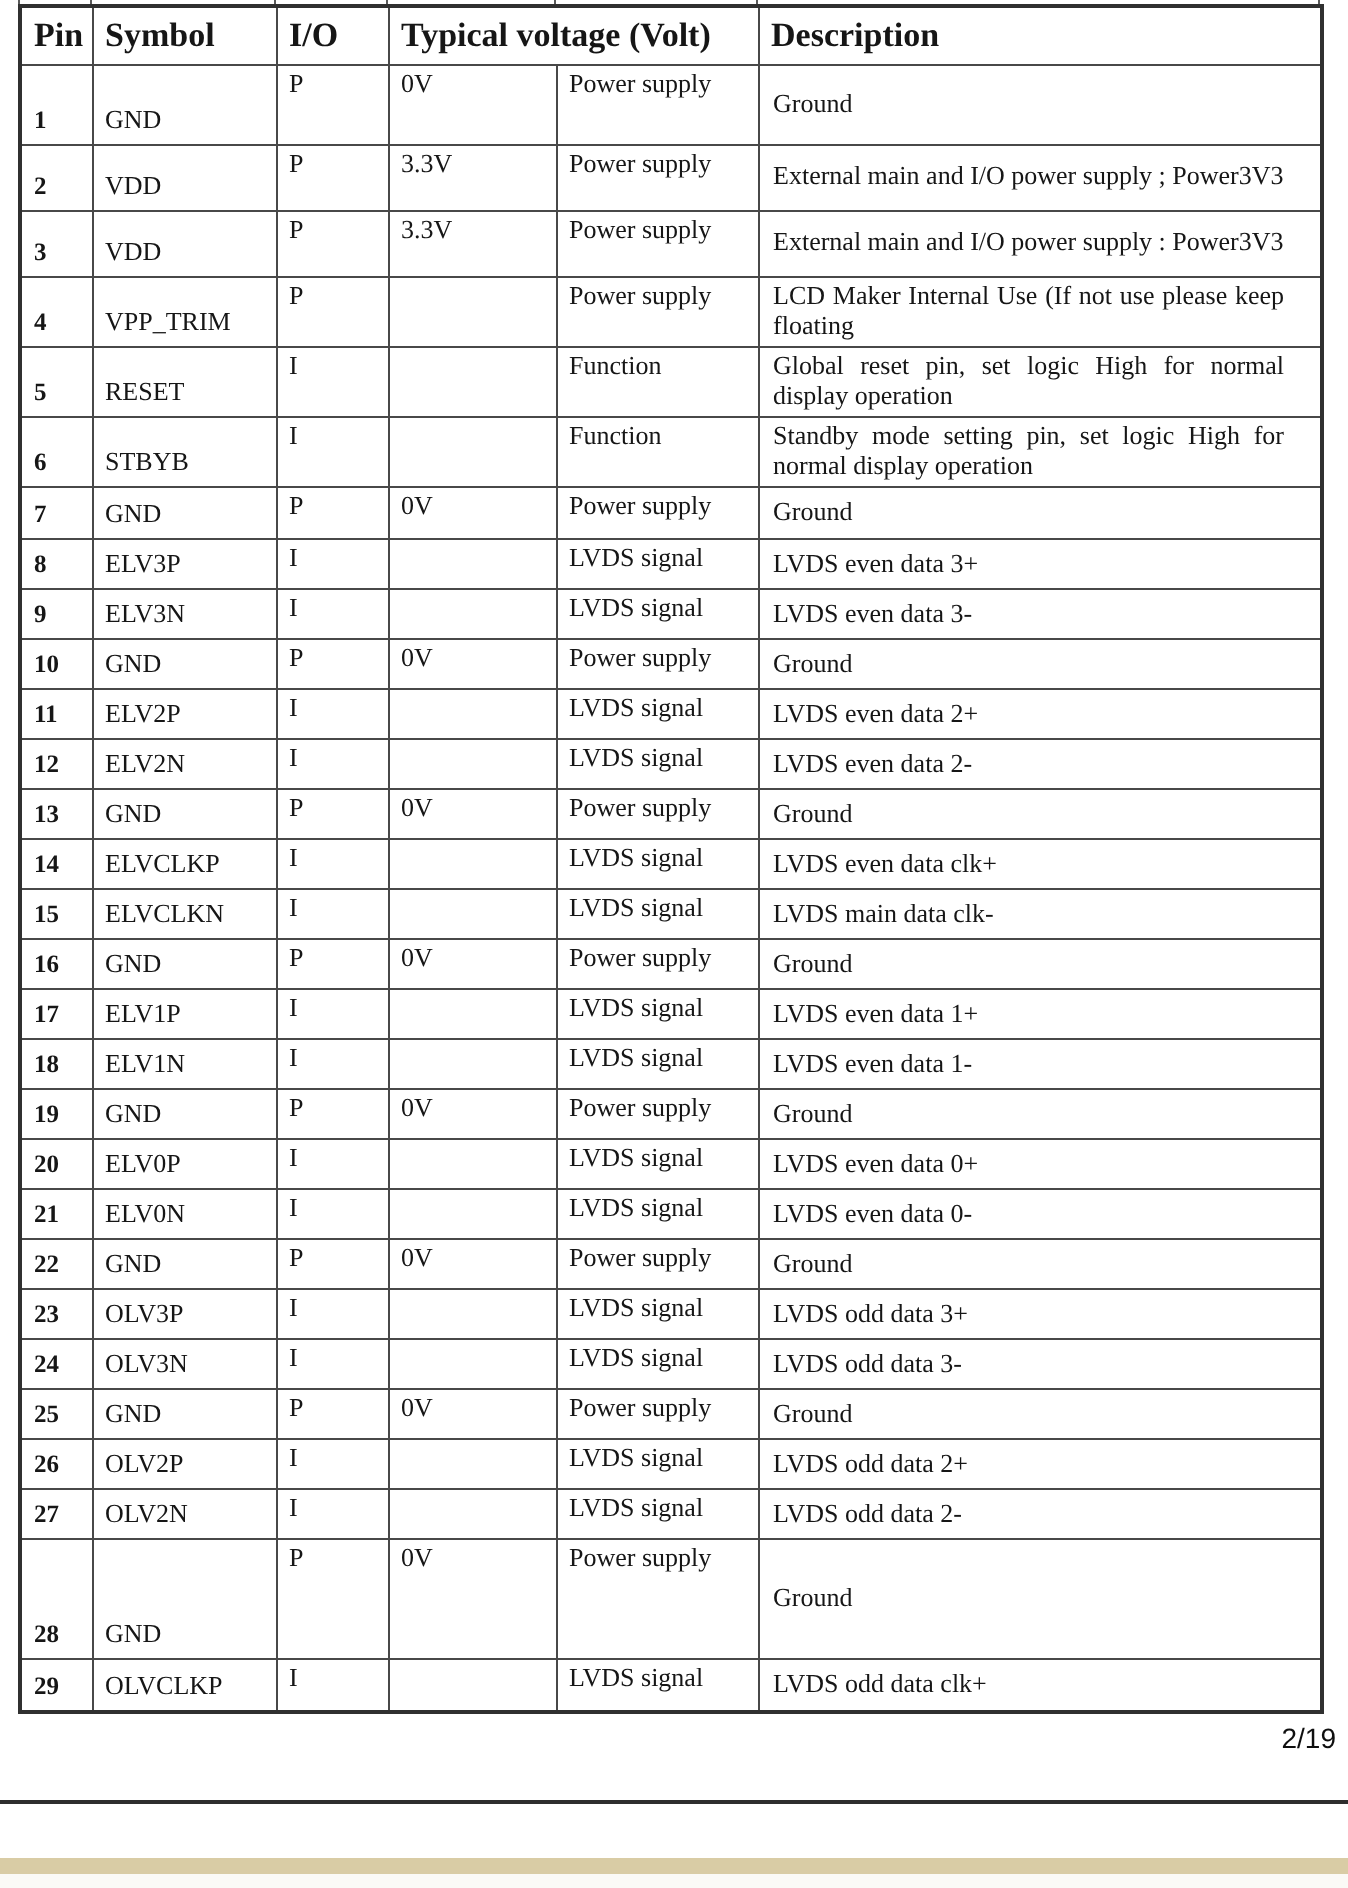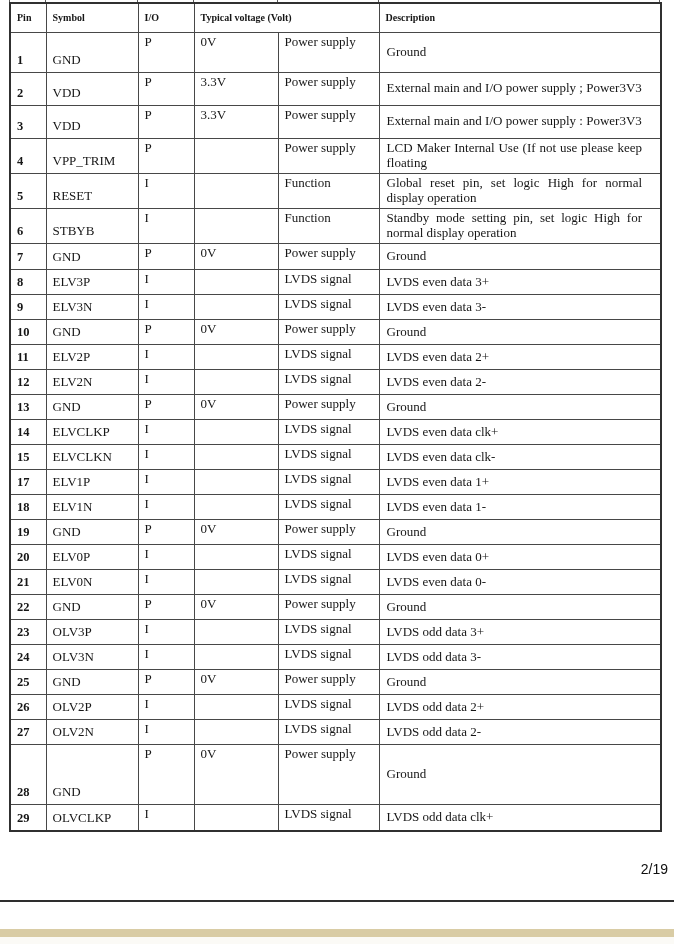--- a/index.html
+++ b/index.html
@@ -19,21 +19,21 @@
     position:absolute; left:9px; top:2px; width:651px;
     border-collapse:collapse; table-layout:fixed;
     border:2px solid #303030;
   }
   .pin-table th, .pin-table td {
     border:1px solid #484848;
     overflow:hidden;
   }
   .pin-table thead tr { height:29px; }
   .pin-table th {
-    font-size:10px; font-weight:bold; text-align:left;
+    font-size:17px; font-weight:bold; text-align:left;
     vertical-align:middle; padding:2px 4px 2px 6px;
   }
   .pin-table td { font-size:13px; padding:1px 4px 2px 6px; }
   td.c-pin  { font-weight:bold; font-size:12.5px; vertical-align:bottom; padding-bottom:4px; }
   td.c-sym  { vertical-align:bottom; padding-bottom:4px; }
   td.c-io, td.c-volt, td.c-type { vertical-align:top; padding-top:1px; }
   td.c-desc {
     vertical-align:middle; text-align:justify;
     padding-left:7px; padding-right:18px; line-height:1.2;
   }
@@ -197,21 +197,29 @@
       <td class="c-volt"></td>
       <td class="c-type">LVDS signal</td>
       <td class="c-desc">LVDS even data clk+</td>
     </tr>
         <tr style="height: 25px;">
       <td class="c-pin">15</td>
       <td class="c-sym">ELVCLKN</td>
       <td class="c-io">I</td>
       <td class="c-volt"></td>
       <td class="c-type">LVDS signal</td>
-      <td class="c-desc">LVDS even data clk-</td>
+      <td class="c-desc">LVDS main data clk-</td>
+    </tr>
+        <tr style="height: 25px;">
+      <td class="c-pin">16</td>
+      <td class="c-sym">GND</td>
+      <td class="c-io">P</td>
+      <td class="c-volt">0V</td>
+      <td class="c-type">Power supply</td>
+      <td class="c-desc">Ground</td>
     </tr>
         <tr style="height: 25px;">
       <td class="c-pin">17</td>
       <td class="c-sym">ELV1P</td>
       <td class="c-io">I</td>
       <td class="c-volt"></td>
       <td class="c-type">LVDS signal</td>
       <td class="c-desc">LVDS even data 1+</td>
     </tr>
         <tr style="height: 25px; margin-top: 44px;">

